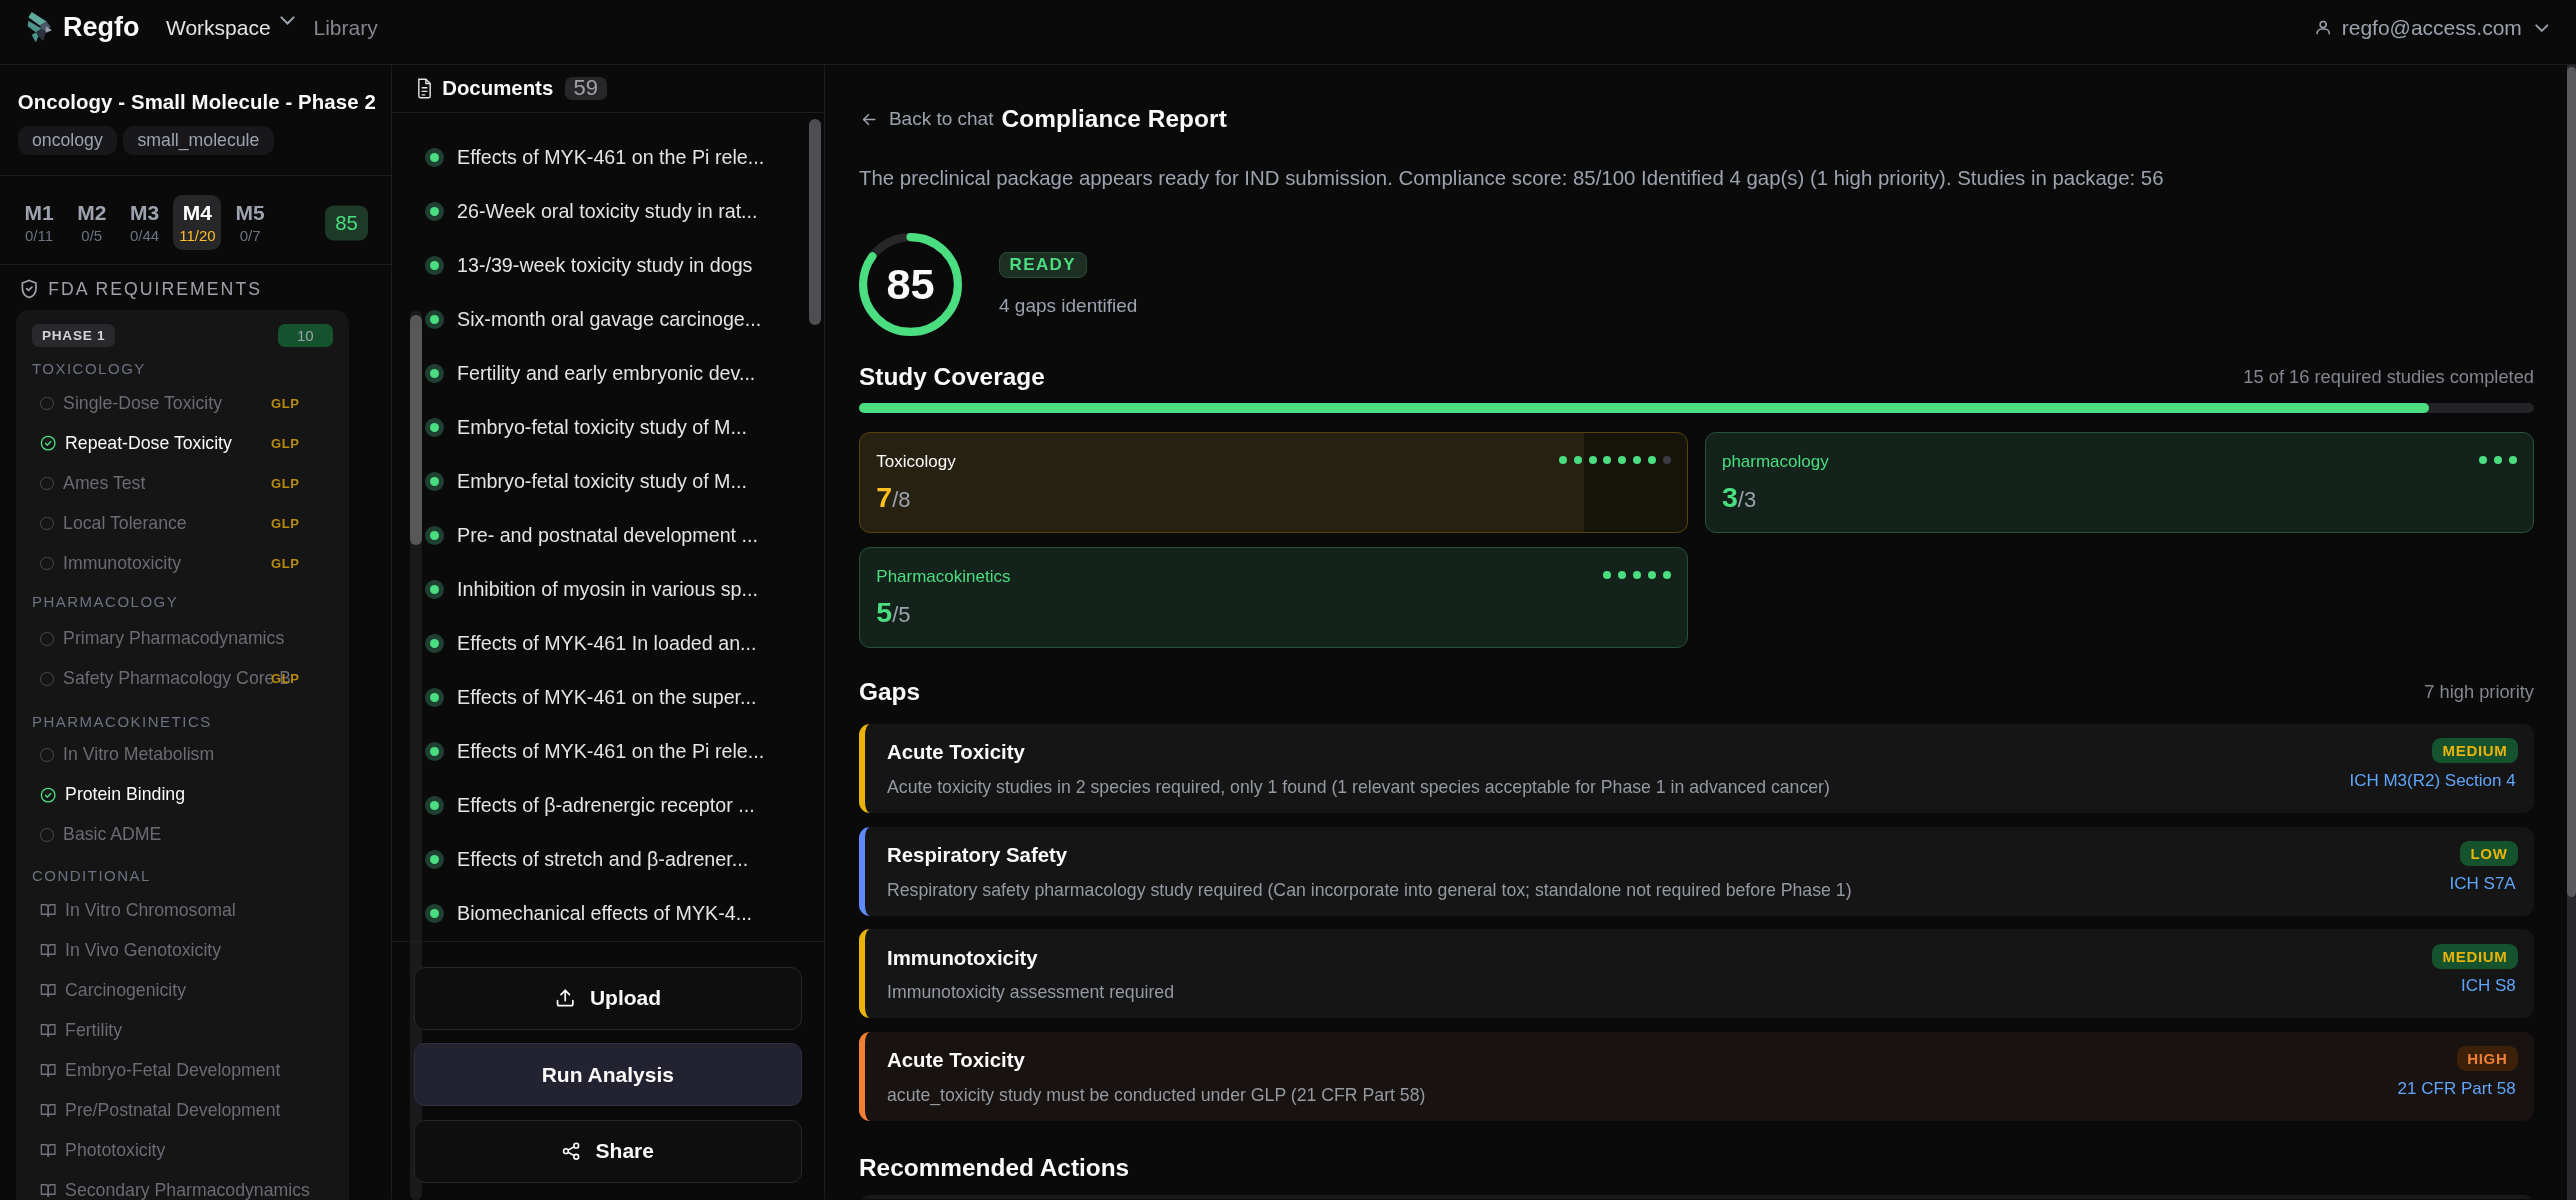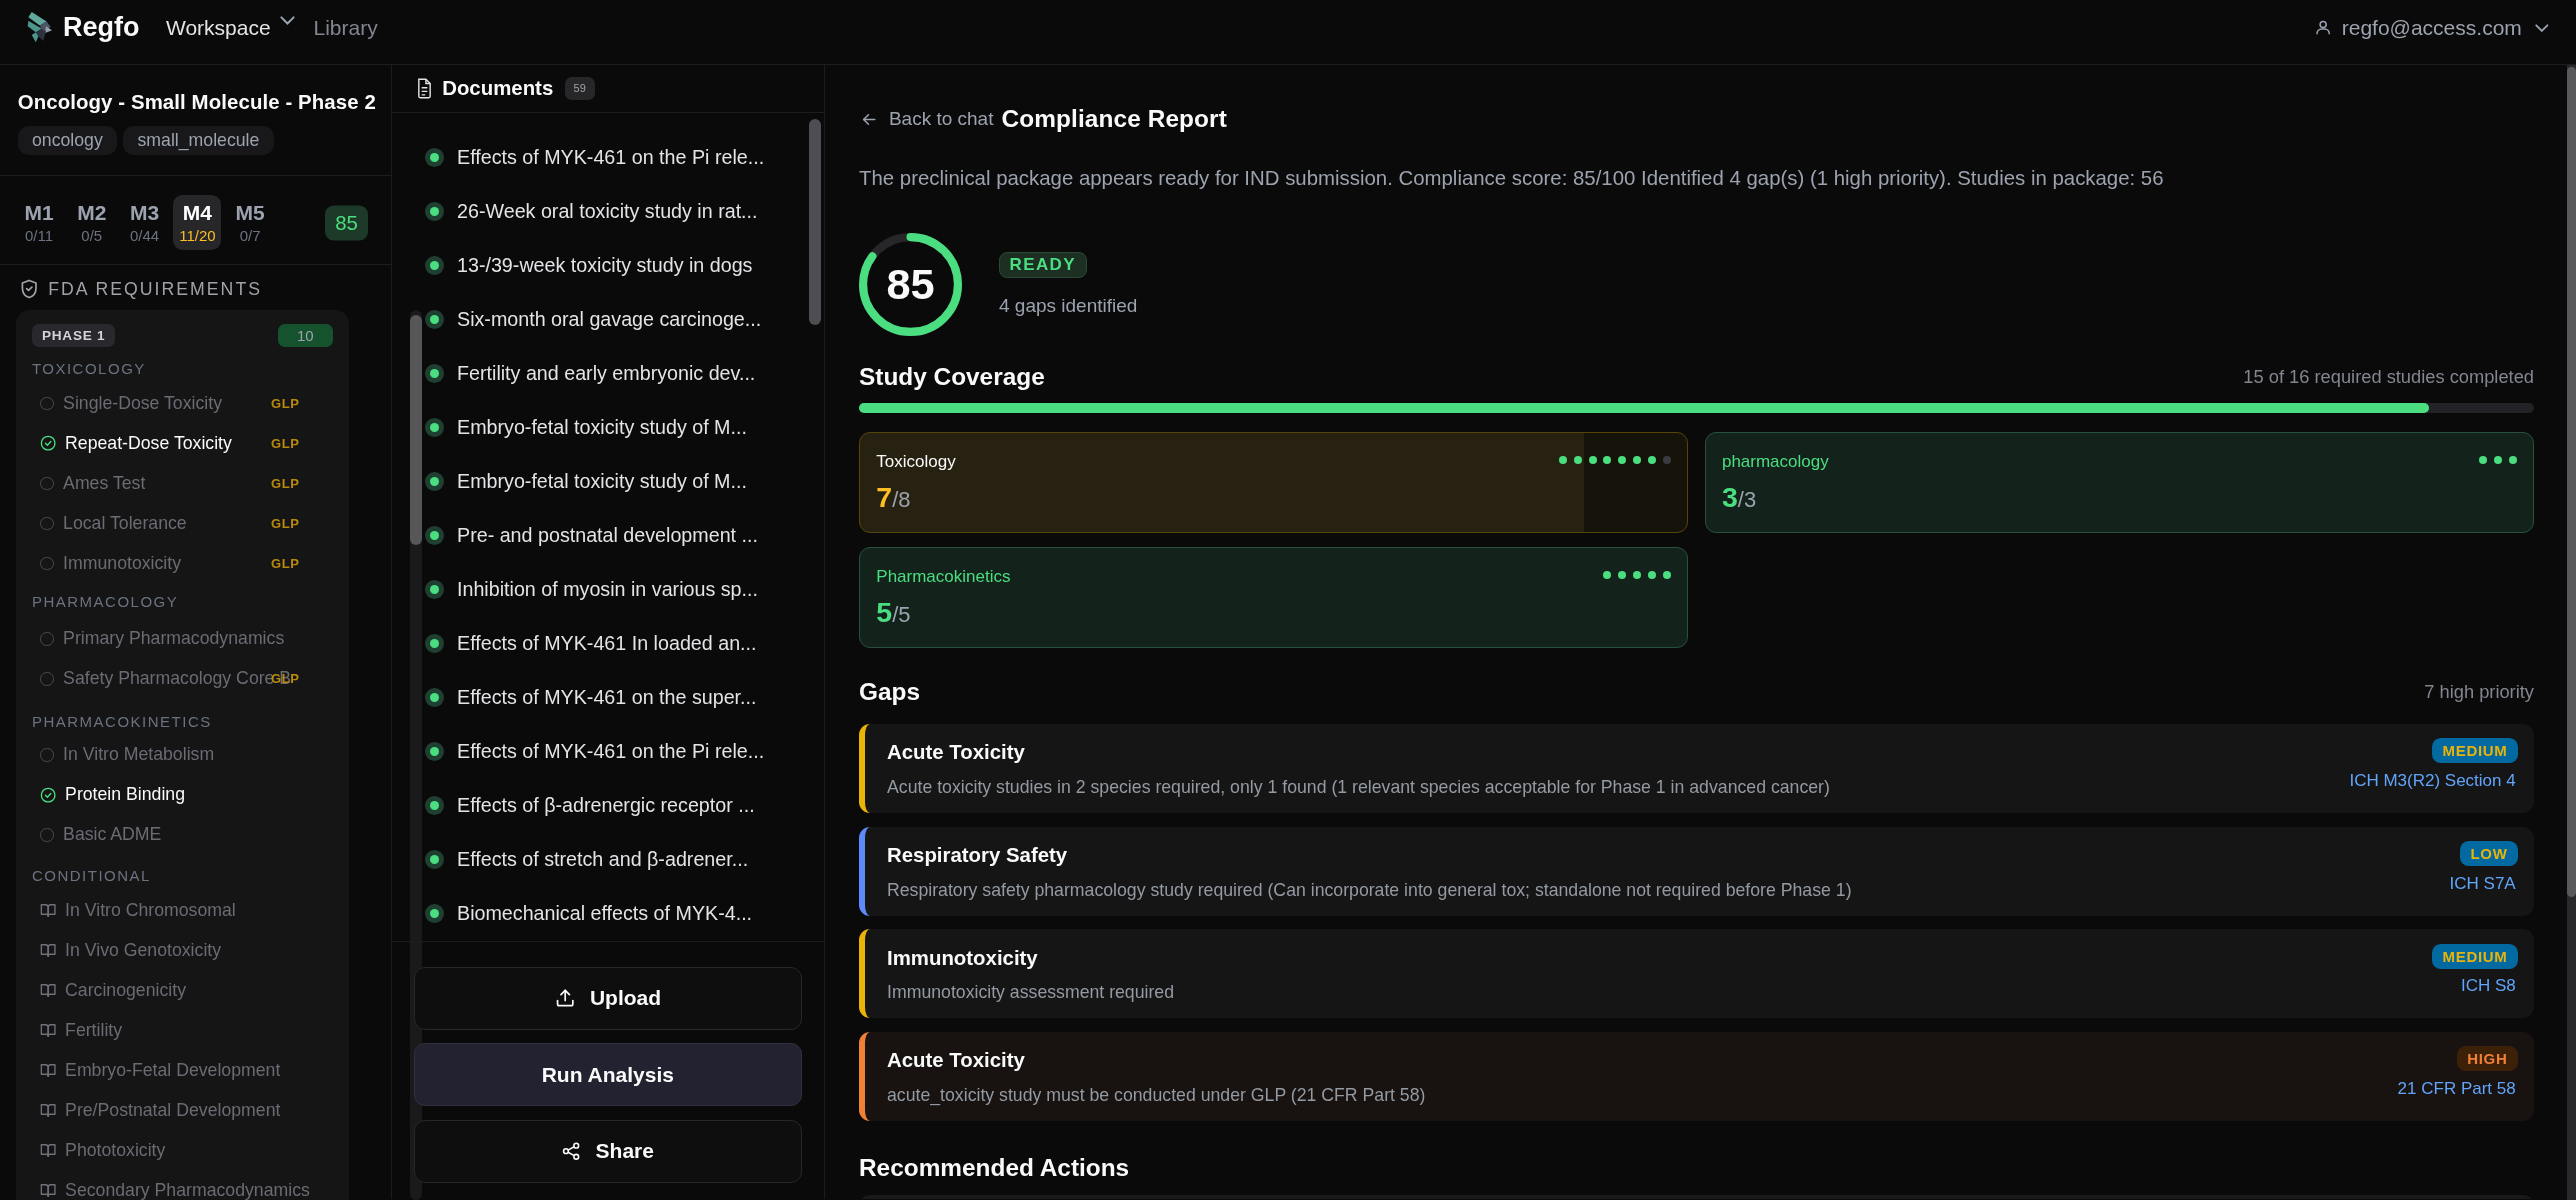--- a/index.html
+++ b/index.html
@@ -41,21 +41,21 @@
 .req{display:flex;align-items:center;height:40px;position:relative}
 .req .ic{width:16.3px;height:16.3px;margin:0 8.8px 0 8.1px;flex:none}
 .req .circ{width:13.6px;height:13.6px;border:1.7px solid #4b4b52;border-radius:50%;margin:0 9.5px 0 8.1px;flex:none}
 .req .t{font-size:17.7px;max-width:250px;color:#6a6b73;white-space:nowrap;overflow:hidden}
 .req.done .t{color:#fafafa}
 .req .glp{position:absolute;right:33px;font-size:13px;font-weight:bold;color:#b98a0b;letter-spacing:0.7px}
 .sb{position:absolute;border-radius:6.1px}
 
 .midhead{height:48px;border-bottom:1.4px solid #1d1d20;display:flex;align-items:center;padding-left:24.4px;flex:none}
 .midhead .dt{font-size:20.4px;font-weight:bold;color:#fafafa;margin-left:8.8px}
-.midhead .dn{background:#27272a;color:#a1a1aa;font-size:11px;line-height:22.4px;padding:0 8.8px;border-radius:6.8px;margin-left:11.5px}
+.midhead .dn{background:#27272a;color:#a1a1aa;font-size:22px;line-height:22.4px;padding:0 8.8px;border-radius:6.8px;margin-left:11.5px}
 .doclist{padding-top:17.7px;flex:none}
 .doc{height:54px;display:flex;align-items:center;padding-left:33px}
 .doc .dot{width:19px;height:19px;border-radius:50%;background:#1f4030;flex:none;position:relative;margin-right:13px}
 .doc .dot:after{content:"";position:absolute;left:4.8px;top:4.8px;width:9.5px;height:9.5px;border-radius:50%;background:#4ade80}
 .doc .tx{font-size:19.7px;color:#e4e4e7;white-space:nowrap;overflow:hidden;width:339px}
 .midfoot{flex:1;border-top:1.4px solid #1d1d20;padding:25px 22.4px 0 22px}
 .btn{height:63px;border:1.4px solid #27272a;border-radius:11px;display:flex;align-items:center;justify-content:center;font-size:21px;font-weight:bold;color:#fafafa;margin-bottom:13.6px;background:#0e0e0f}
 .btn svg{margin-right:15px}
 .btn.run{background:#222230;border-color:#303040}
 
@@ -86,21 +86,21 @@
 .card.grn{border:1.4px solid #27513a;background:#13231b}
 .card.grn .ttl{color:#4ade80}
 .card.grn .num{color:#4ade80}
 .gaphead{display:flex;justify-content:space-between;align-items:center;margin-top:31px;height:26px}
 .gaphead .l{font-size:24.4px;font-weight:bold;color:#fafafa}
 .gaphead .r{font-size:18.3px;color:#83868f}
 .gap{border-radius:11px;height:89px;margin-top:13.6px;background:#151516;border-left:6.8px solid #eab308;padding:16.3px 0 0 22px;position:relative}
 .gap.first{margin-top:19px}
 .gap .ttl{font-size:20.4px;font-weight:600;color:#fafafa;line-height:24.4px}
 .gap .ds{font-size:17.7px;color:#949aa2;margin-top:11.5px;line-height:22.4px}
-.gap .badge{position:absolute;top:14.3px;right:16.3px;font-size:15px;font-weight:bold;letter-spacing:0.7px;line-height:25px;padding:0 10.2px;border-radius:8.8px;background:#0369a1;color:#eab308}
+.gap .badge{position:absolute;top:14.3px;right:16.3px;font-size:15px;font-weight:bold;letter-spacing:0.7px;line-height:25px;padding:0 10.2px;border-radius:8.8px;background:#14532d;color:#eab308}
 .gap .lnk{position:absolute;top:47px;right:18.3px;font-size:17px;color:#60a5fa}
 .gap.low{border-left-color:#5f8afa}
 .gap.high{border-left-color:#f08036;background:#181210}
 .gap.high .badge{background:#3d2008;color:#f08036}
 .recact{margin-top:33px;font-size:24.4px;font-weight:bold;color:#fafafa}
 .sliver{margin-top:13.6px;height:41px;background:#19191b;border-radius:11px 11px 0 0}
 </style>
 </head>
 <body>
 <div id="hdr">

